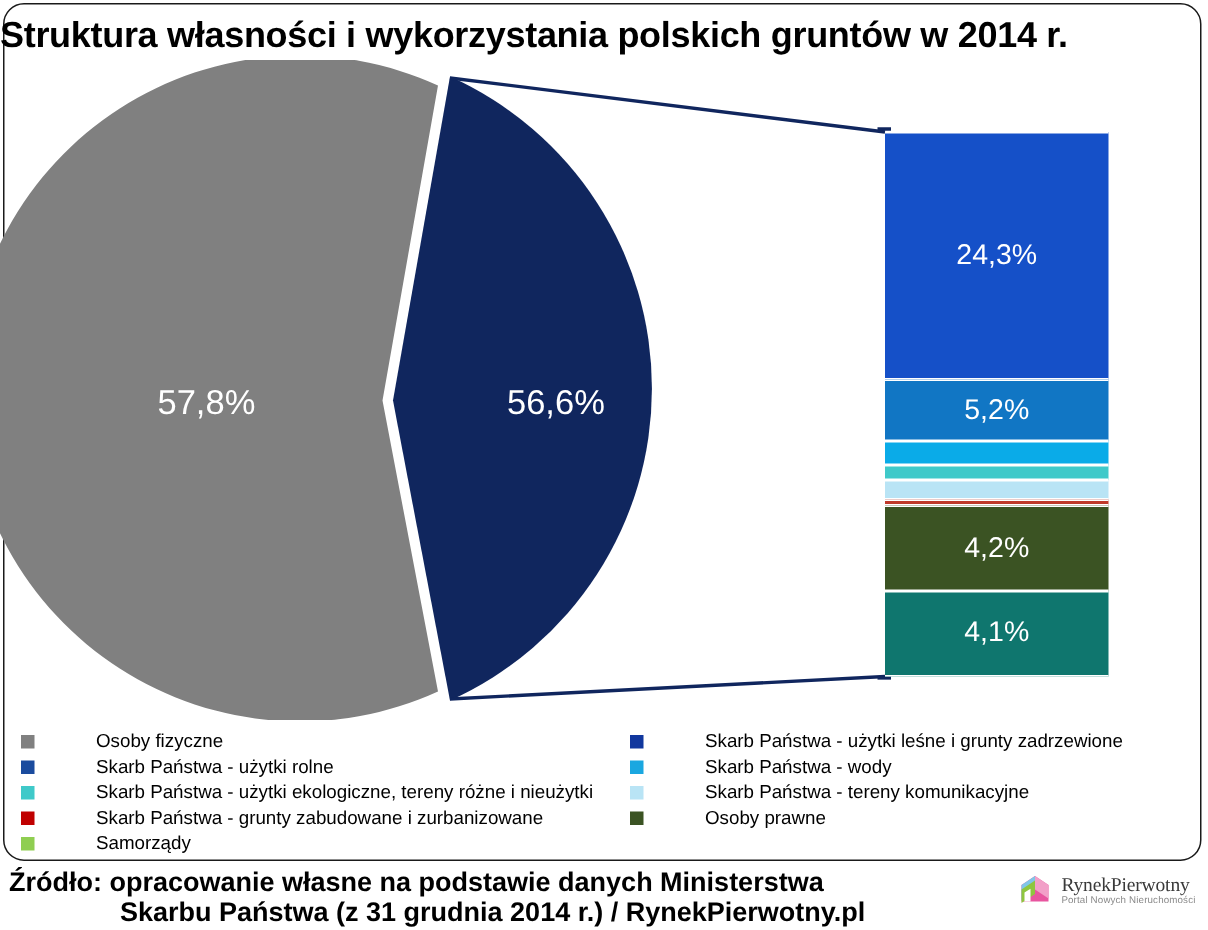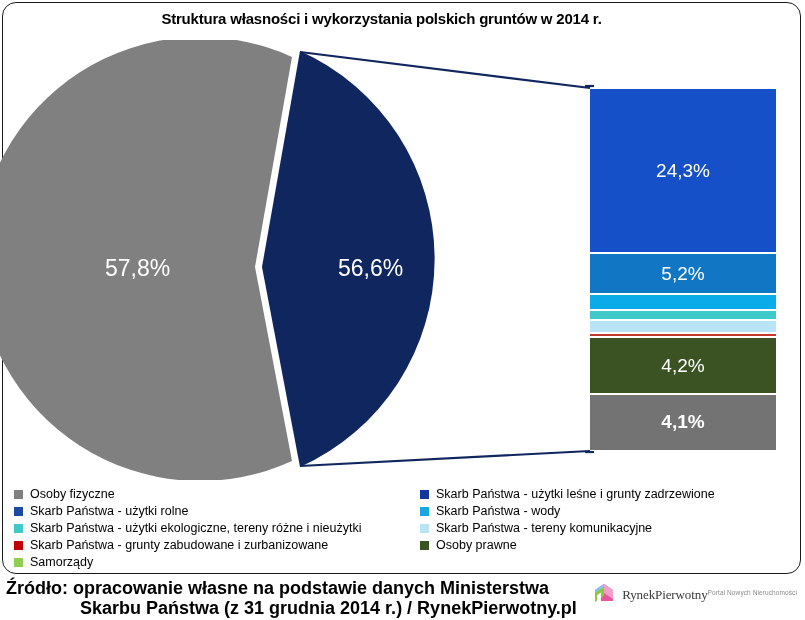--- a/index.html
+++ b/index.html
@@ -27,22 +27,21 @@
     border: 1.5px solid #1a1a1a;
     border-radius: 14px;
     box-sizing: border-box;
     background: #ffffff;
   }
   #chart-title {
     position: absolute;
     left: 0;
     top: 10px;
     width: 763px;
-    text-align: center;
-    font-size: 15px;
+    font-size: 24px;
     font-weight: bold;
     color: #000000;
     letter-spacing: -0.2px;
   }
   
   #plot-area {
     position: absolute;
     left: 0;
     top: 40px;
     width: 805px;
@@ -57,21 +56,21 @@
     position: absolute;
     color: #ffffff;
     font-size: 23px;
     white-space: nowrap;
   }
   
   #stacked-bar {
     position: absolute;
     left: 590px;
     top: 48px;
-    width: 186px;
+    width: 149px;
     height: 363px;
     display: flex;
     flex-direction: column;
     box-sizing: border-box;
   }
   .bar-seg {
     width: 100%;
     box-sizing: border-box;
     border-top: 1.5px solid #ffffff;
     border-bottom: 1.5px solid #ffffff;
@@ -97,20 +96,21 @@
     position: absolute;
     top: 0;
   }
   #legend-col-left  { left: 0px;   width: 400px; }
   #legend-col-right { left: 406px; width: 380px; }
   .legend-item {
     display: flex;
     align-items: center;
     height: 17px;
     margin-bottom: 0px;
+    gap: 34px;
   }
   .legend-swatch {
     width: 9px;
     height: 9px;
     margin-right: 7px;
     flex: 0 0 auto;
   }
   .legend-text {
     font-size: 12.5px;
     color: #000000;
@@ -136,21 +136,21 @@
   }
   #source-line2 { padding-left: 74px; }
   #logo {
     position: absolute;
     right: 8px;
     top: 6px;
     display: flex;
     align-items: center;
   }
   #logo-mark { margin-right: 5px; }
-  #logo-text { display: flex; flex-direction: row; line-height: 1; }
+  #logo-text { display: flex; flex-direction: column; line-height: 1; }
   #logo-name {
     font-family: "Liberation Serif", serif;
     font-size: 13px;
     color: #3a3a3a;
     letter-spacing: -0.1px;
   }
   #logo-tagline {
     font-size: 6.5px;
     color: #8a8a8a;
     margin-top: 2px;
@@ -191,21 +191,21 @@
         <div class="bar-seg" style="background: rgb(17, 118, 196); height: 11.3%;">
           <span class="seg-label">5,2%</span>
         </div>
         <div class="bar-seg" style="background: rgb(10, 171, 232); height: 4.4%;"></div>
         <div class="bar-seg" style="background: rgb(63, 201, 201); height: 2.8%;"></div>
         <div class="bar-seg" style="background: rgb(185, 228, 245); height: 3.6%;"></div>
         <div class="bar-seg" style="background: rgb(192, 57, 43); height: 1.1%;"></div>
         <div class="bar-seg" style="background: rgb(59, 83, 35); height: 15.6%;">
           <span class="seg-label">4,2%</span>
         </div>
-        <div class="bar-seg" style="background: #737373; height: 15.7%; font-weight: bold;">
+        <div class="bar-seg" style="background: #0f766e; height: 15.7%;">
           <span class="seg-label">4,1%</span>
         </div>
       </div>
 
   </div>
 
   <div id="legend">
     <div class="legend-col" id="legend-col-left">
         <div class="legend-item">
           <span class="legend-swatch" style="background: rgb(128, 128, 128);"></span>

